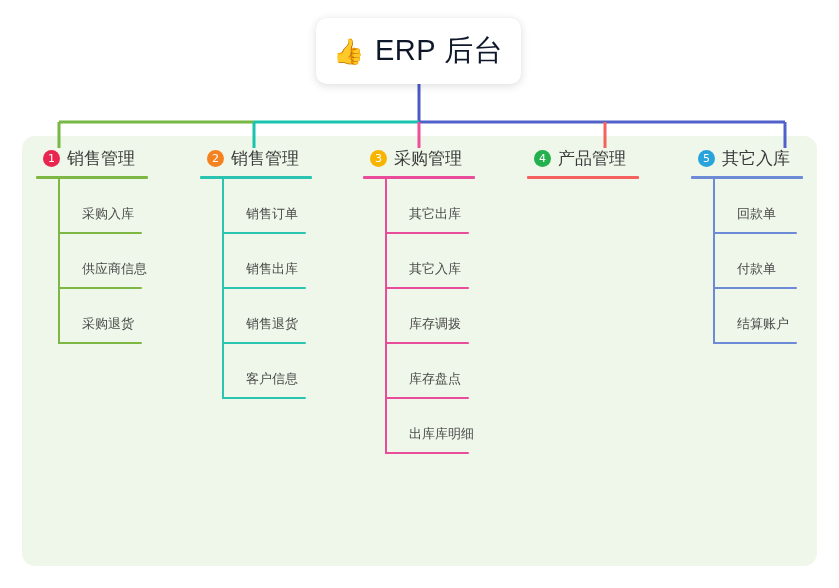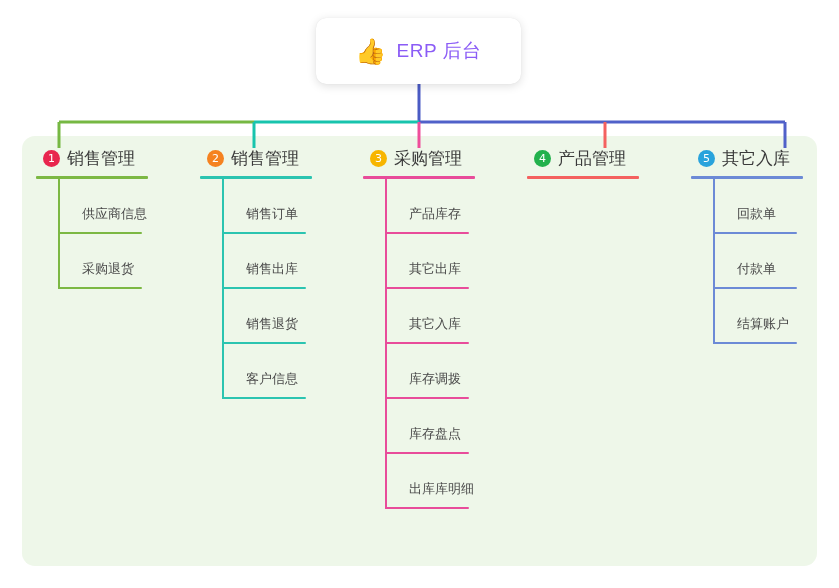--- a/index.html
+++ b/index.html
@@ -30,23 +30,23 @@
     align-items: center;
     justify-content: center;
     gap: 10px;
     box-sizing: border-box;
   }
   #root-icon {
     font-size: 25px;
     line-height: 1;
   }
   #root-title {
-    font-size: 19px;
+    font-size: 29px;
     letter-spacing: 0.5px;
-    color: #8b5cf6;
+    color: #0f172a;
     white-space: nowrap;
   }
 
   
   #connectors {
     position: absolute;
     left: 0;
     top: 0;
     width: 839px;
     height: 588px;
@@ -171,20 +171,25 @@
 <div id="columns-host">
     <div class="column col-0">
       <div class="col-header">
         <span class="badge" style="background: rgb(232, 38, 78);">1</span>
         <span class="col-title">销售管理</span>
       </div>
       <div class="col-underline" style="background: rgb(124, 184, 67);"></div>
       <div class="items">
         <div class="item">
           <div class="item-spine" style="background: rgb(124, 184, 67);"></div>
+          <div class="item-label">采购入库</div>
+          <div class="item-underline" style="background: rgb(124, 184, 67);"></div>
+        </div>
+        <div class="item">
+          <div class="item-spine" style="background: rgb(124, 184, 67);"></div>
           <div class="item-label">供应商信息</div>
           <div class="item-underline" style="background: rgb(124, 184, 67);"></div>
         </div>
         <div class="item">
           <div class="item-spine" style="background: rgb(124, 184, 67);"></div>
           <div class="item-label">采购退货</div>
           <div class="item-underline" style="background: rgb(124, 184, 67);"></div>
         </div>
       </div>
     </div>
@@ -219,25 +224,20 @@
     </div>
     <div class="column col-2">
       <div class="col-header">
         <span class="badge" style="background: rgb(247, 181, 0);">3</span>
         <span class="col-title">采购管理</span>
       </div>
       <div class="col-underline" style="background: rgb(232, 76, 154);"></div>
       <div class="items">
         <div class="item">
           <div class="item-spine" style="background: rgb(232, 76, 154);"></div>
-          <div class="item-label">产品库存</div>
-          <div class="item-underline" style="background: rgb(232, 76, 154);"></div>
-        </div>
-        <div class="item">
-          <div class="item-spine" style="background: rgb(232, 76, 154);"></div>
           <div class="item-label">其它出库</div>
           <div class="item-underline" style="background: rgb(232, 76, 154);"></div>
         </div>
         <div class="item">
           <div class="item-spine" style="background: rgb(232, 76, 154);"></div>
           <div class="item-label">其它入库</div>
           <div class="item-underline" style="background: rgb(232, 76, 154);"></div>
         </div>
         <div class="item">
           <div class="item-spine" style="background: rgb(232, 76, 154);"></div>

